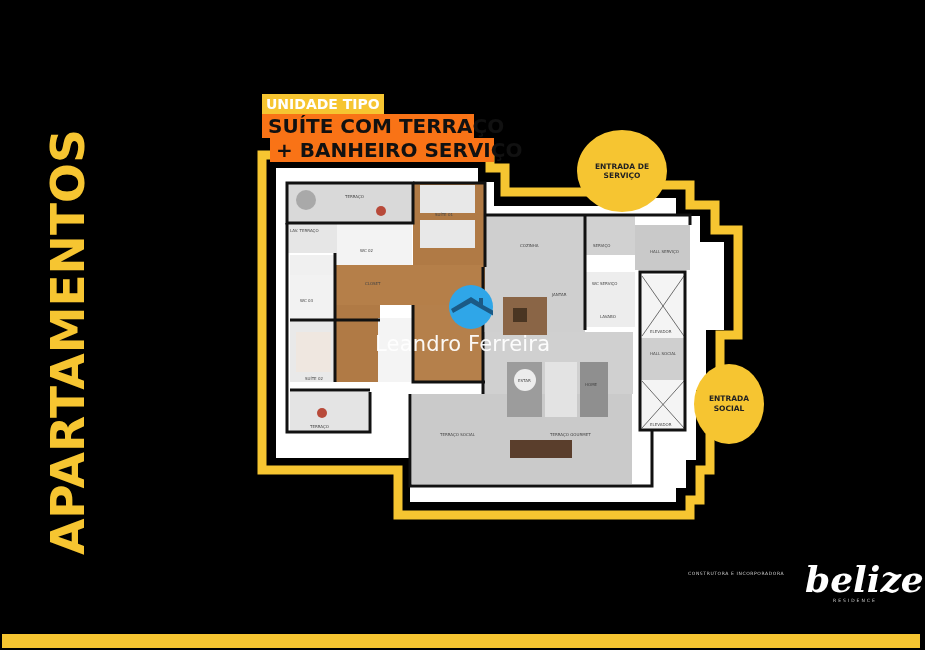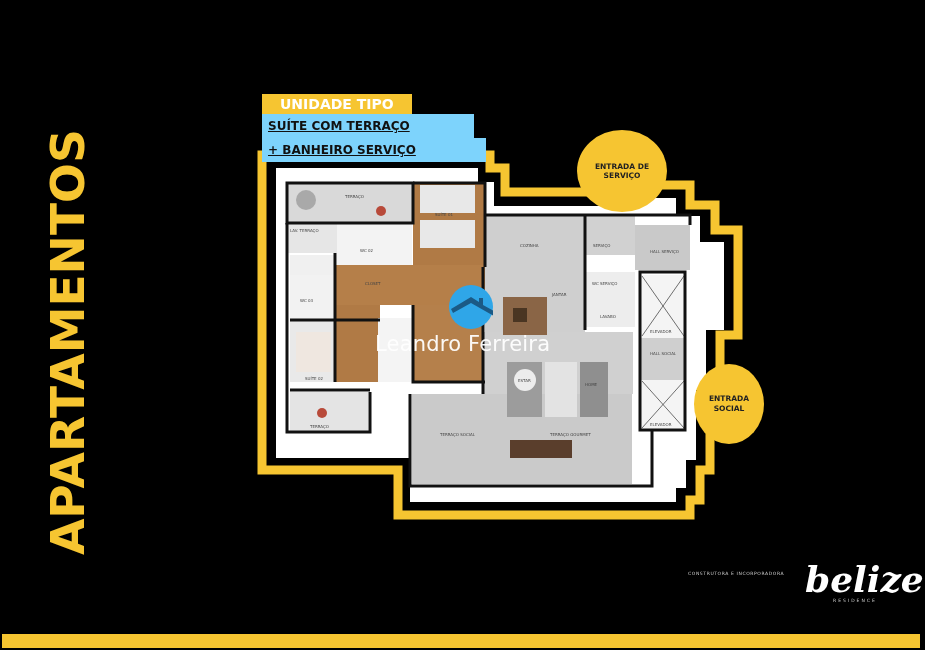--- a/index.html
+++ b/index.html
@@ -4,24 +4,24 @@
 <style>
   html,body{margin:0;padding:0;}
   body{width:925px;height:650px;background:#000;position:relative;overflow:hidden;font-family:"Liberation Sans",sans-serif;}
   .frame{position:absolute;left:2px;top:0;width:918px;height:650px;background:#000;}
   .bottom-bar{position:absolute;left:2px;top:634px;width:918px;height:14px;background:#f6c531;}
   .side-title{position:absolute;left:40px;top:555px;transform:rotate(-90deg);transform-origin:0 0;
     color:#f6c531;font-family:"DejaVu Sans",sans-serif;font-weight:bold;font-size:47px;letter-spacing:0px;white-space:nowrap;width:480px;}
   
   .plan-wrap{position:absolute;left:0;top:0;width:925px;height:650px;}
   .heading{position:absolute;left:262px;top:94px;}
-  .heading .l1{background:#f6c531;color:#fff;font-family:"DejaVu Sans",sans-serif;font-weight:bold;font-size:14px;padding:2px 18px;display:inline-block;height:16px;line-height:16px;}
-  .heading .l2,.heading .l3{background:#7dd3fc;color:#111;font-family:"DejaVu Sans",sans-serif;font-weight:bold;font-size:12px;padding:2px 6px;display:block;height:20px;line-height:20px;white-space:nowrap;text-decoration:underline;}
+  .heading .l1{background:#f6c531;color:#fff;font-family:"DejaVu Sans",sans-serif;font-weight:bold;font-size:14px;padding:2px 4px;display:inline-block;height:16px;line-height:16px;}
+  .heading .l2,.heading .l3{background:#f97316;color:#111;font-family:"DejaVu Sans",sans-serif;font-weight:bold;font-size:20px;padding:2px 6px;display:block;height:20px;line-height:20px;white-space:nowrap;}
   .heading .l2{width:200px;}
-  .heading .l3{width:212px;}
+  .heading .l3{width:212px;margin-left:8px;}
   .bubble{position:absolute;background:#f6c531;border-radius:50%;display:flex;align-items:center;justify-content:center;text-align:center;
     font-family:"DejaVu Sans",sans-serif;font-weight:bold;color:#222;}
   .bubble-service{left:577px;top:130px;width:90px;height:82px;font-size:7.5px;line-height:9px;}
   .bubble-social{left:686px;top:364px;width:70px;height:80px;font-size:7.5px;line-height:10px;margin-left:8px;}
   .plan{position:absolute;left:270px;top:165px;width:450px;height:330px;}
   .logo-absoluta{position:absolute;left:678px;top:570px;color:#fff;}
   .logo-absoluta .name{font-family:"DejaVu Sans",sans-serif;font-size:20px;letter-spacing:1px;}
   .logo-absoluta .sub{font-family:"DejaVu Sans",sans-serif;font-size:4.5px;letter-spacing:0.6px;color:#ccc;margin-top:1px;margin-left:10px;}
   .logo-belize{position:absolute;left:805px;top:558px;color:#fff;}
   .logo-belize .name{font-family:"DejaVu Serif",serif;font-style:italic;font-weight:bold;font-size:36px;}

